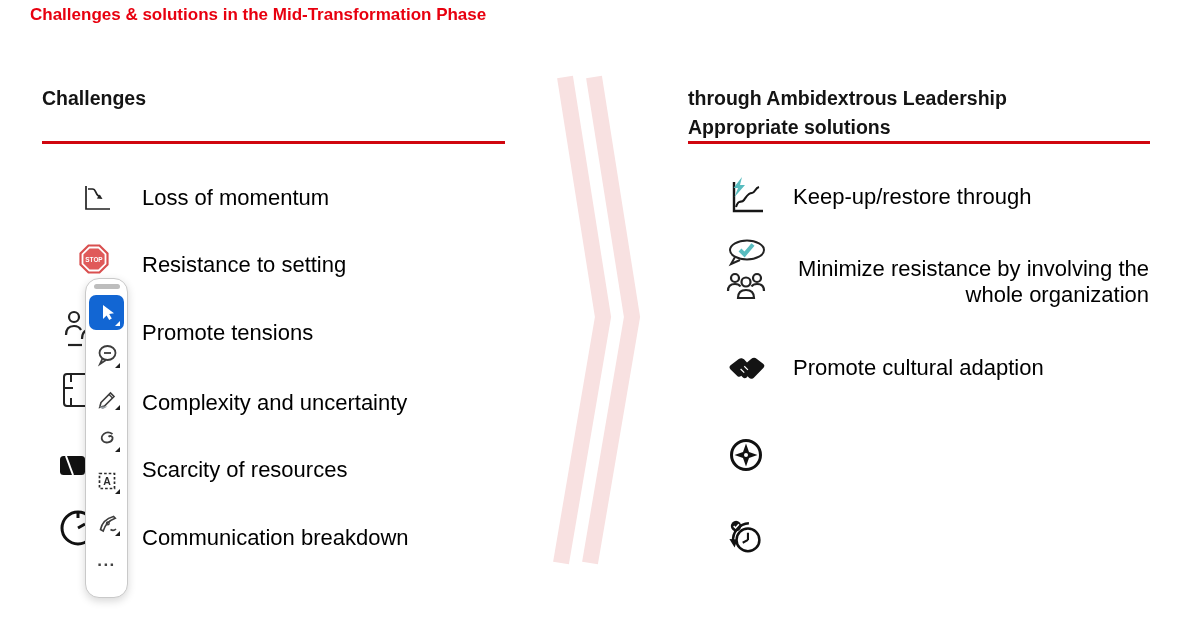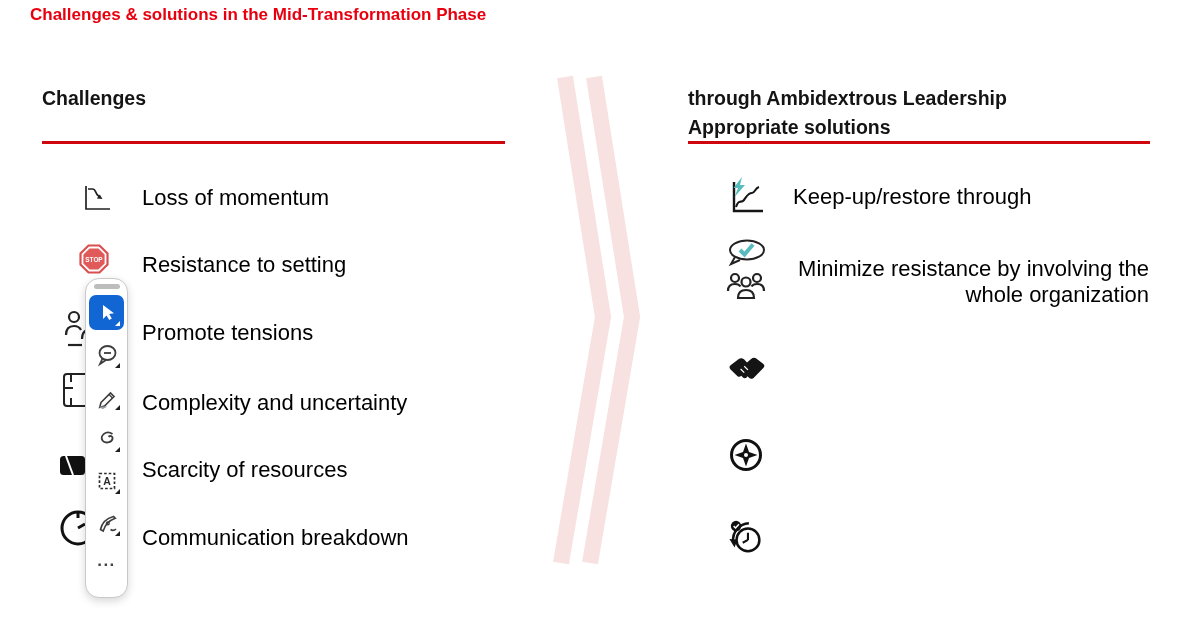--- a/index.html
+++ b/index.html
@@ -171,20 +171,21 @@
   <span class="label">Minimize resistance by involving the whole organization</span>
 </div>
 
 <div class="row right-row" style="top:351px">
   <span class="icon-box" style="left:2px;top:3px;width:42px;height:30px">
     <svg width="42" height="30" viewBox="0 0 46 32">
       <path d="M5,12 L14,5 c2,-1.5 4.5,-1 6,0.7 L23,9 l4.5,-4 c2,-1.7 4.5,-1.7 6,-0.2 L41,10.5 c1.6,1.5 1.2,3.2 -0.4,4.8 L31,25 c-2,2.2 -4.2,2.2 -5.8,0.6 l-1.6,-1.6 c-1,2.2 -3.7,2.7 -5.3,1.1 l-1.6,-1.6 c-1.6,1.6 -3.8,1.1 -4.9,-0.5 L5,16.5 c-1.6,-1.6 -1.6,-3.2 0,-4.5 z" fill="#141414"></path>
       <path d="M20,13 l4,4 M16,16 l4,4" stroke="#fff" stroke-width="1.3" fill="none"></path>
     </svg>
   </span>
+  <span class="label">Promote cultural adaption</span>
 </div>
 
 <div class="row right-row two-line" style="top:420px">
   <span class="icon-box" style="left:2px;top:15px;width:40px;height:40px">
     <svg width="38" height="38" viewBox="0 0 38 38">
       <circle cx="19" cy="19" r="14.5" fill="none" stroke="#111" stroke-width="3"></circle>
       <polygon points="19,7.5 22,16 30.5,19 22,22 19,30.5 16,22 7.5,19 16,16" fill="#111"></polygon>
       <circle cx="19" cy="19" r="2" fill="#fff"></circle>
     </svg>
   </span>

